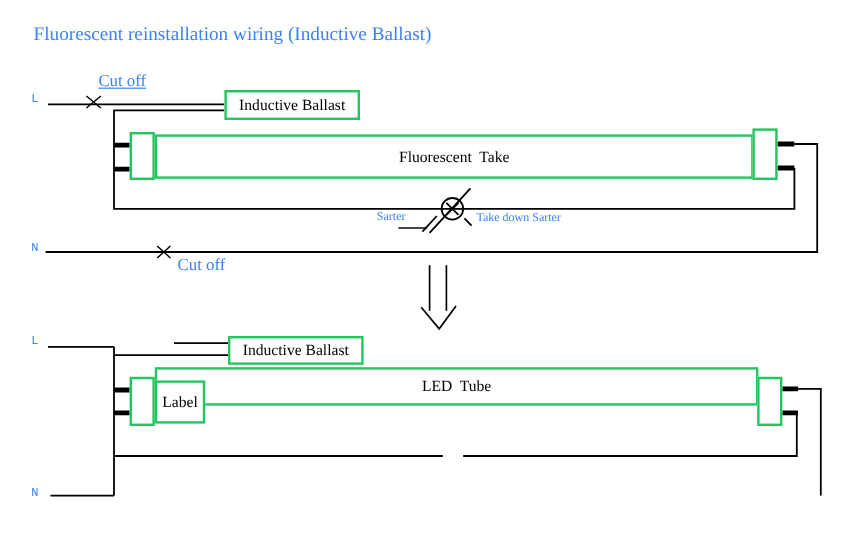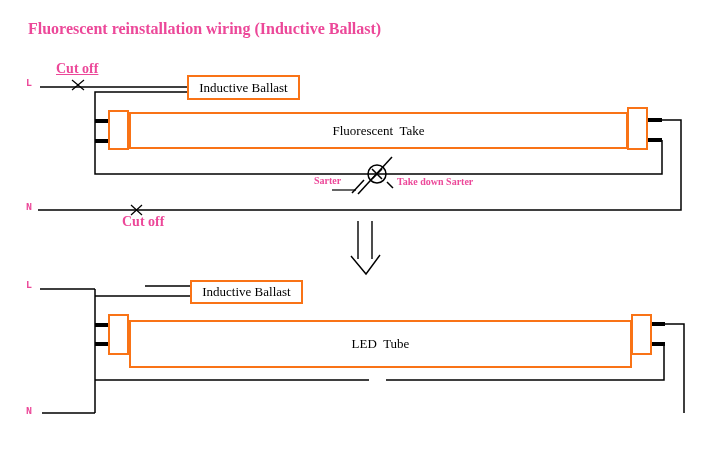--- a/index.html
+++ b/index.html
@@ -2,28 +2,28 @@
 <html><head>
 <meta charset="utf-8">
 <style>
   html,body{margin:0;padding:0;background:#fff;}
   .canvas{
     position:relative;width:717px;height:456px;background:#ffffff;
     font-family:"Liberation Serif","DejaVu Serif",serif;color:#000;
     overflow:hidden;
   }
   .wire-layer{position:absolute;left:0;top:0;}
-  .lbl{position:absolute;line-height:1;white-space:pre;color:#ec4899;font-weight:bold;}
+  .lbl{position:absolute;line-height:1;white-space:pre;color:#3b82f6;}
   .title{font-size:16px;}
-  .cut{font-size:14px;}
+  .cut{font-size:14px;margin-left:26px;}
   .cut-underline{text-decoration:underline;}
   .small-term{font-family:"Liberation Mono","DejaVu Sans Mono",monospace;font-size:10px;}
   .anno{font-size:10px;}
   .box{
-    position:absolute;box-sizing:border-box;border:2px solid #f97316;background:#fff;
+    position:absolute;box-sizing:border-box;border:2px solid #22c55e;background:#fff;
     display:flex;align-items:center;justify-content:center;font-size:13px;white-space:pre;
   }
   .tube-body{border-width:2px;}
 </style>
 </head>
 <body>
 
 <div class="canvas">
 
   <svg class="wire-layer" width="717" height="456" viewBox="0 0 717 456">
@@ -105,21 +105,24 @@
 
   <div class="lbl small-term" style="left:26px;top:203px;">N</div>
   <div class="lbl cut" style="left:122px;top:215px;">Cut off</div>
 
   <div class="lbl small-term" style="left:26px;top:281px;">L</div>
 
   <div class="box" style="left:190px;top:280px;width:113px;height:24px;">
     <span>Inductive Ballast</span>
   </div>
 
-  <div class="box tube-body" style="left:129px;top:320px;width:503px;height:48px;">
+  <div class="box tube-body" style="left:129px;top:306px;width:503px;height:32px;">
     <span>LED  Tube</span>
+  </div>
+  <div class="box" style="left:129px;top:317px;width:42px;height:36px;">
+    <span>Label</span>
   </div>
   <div class="box" style="left:108px;top:314px;width:21px;height:41px;"></div>
   <div class="box" style="left:631px;top:314px;width:21px;height:41px;"></div>
 
   <div class="lbl small-term" style="left:26px;top:407px;">N</div>
 
 </div>
 
 </body></html>

